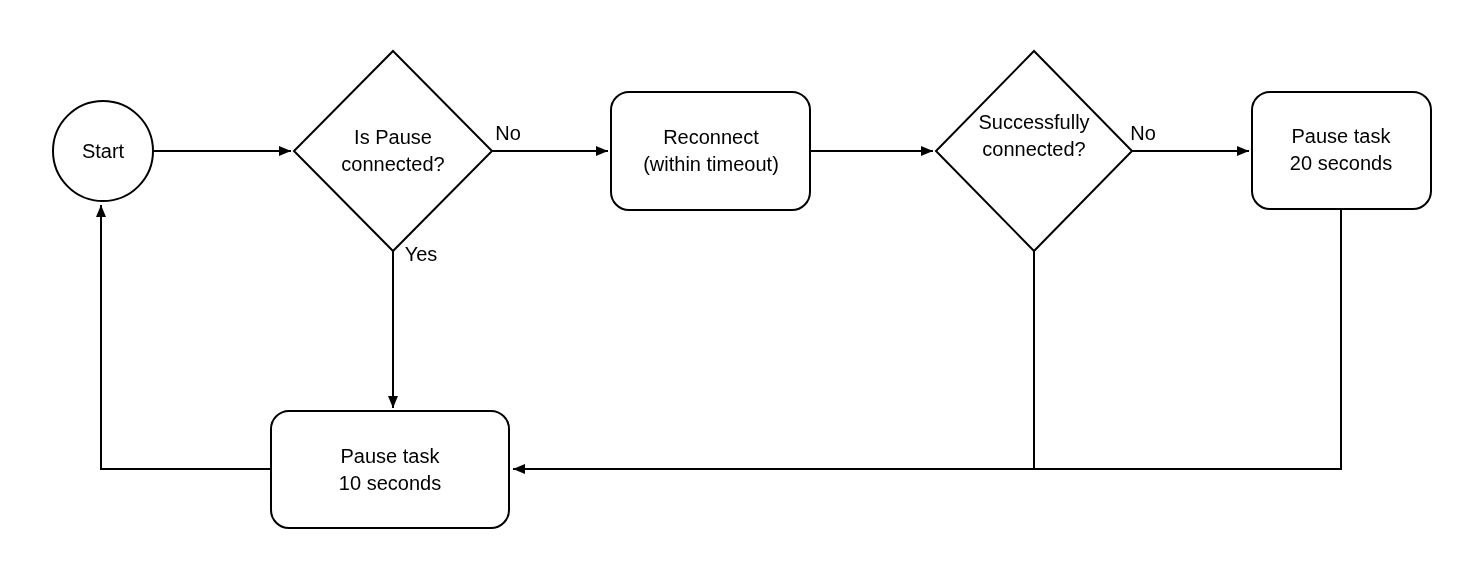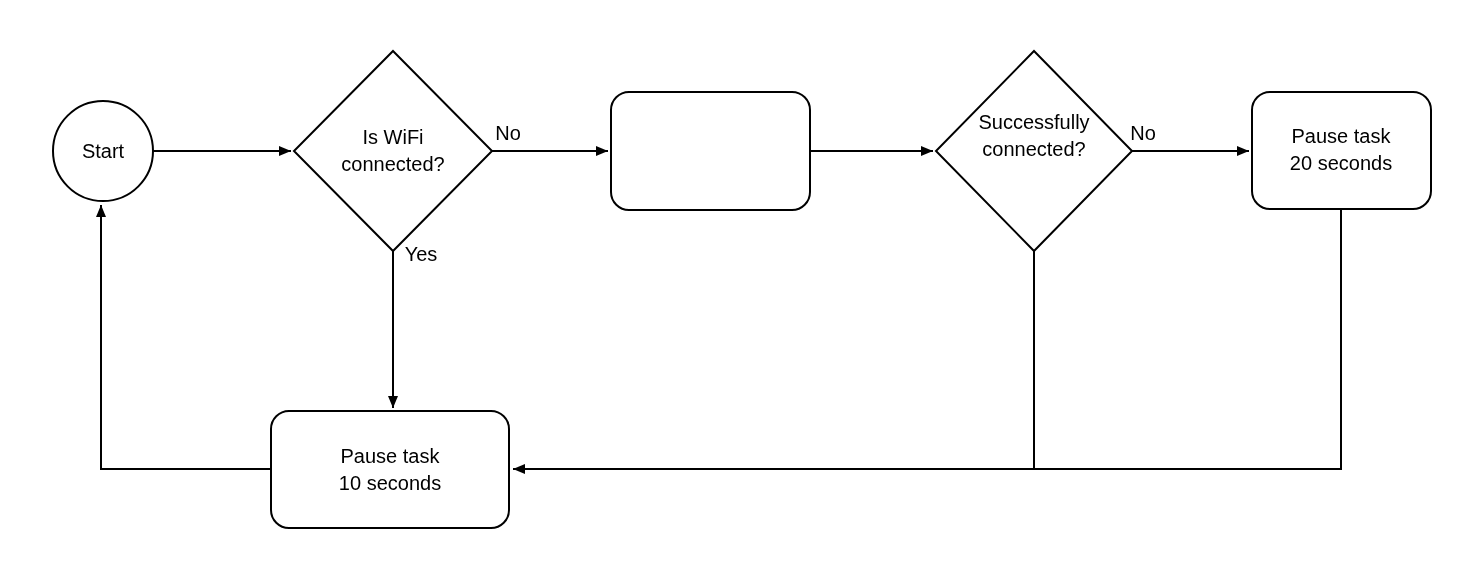--- a/index.html
+++ b/index.html
@@ -63,22 +63,24 @@
 
     <circle class="shape" cx="103" cy="151" r="50"></circle>
     <path class="shape" d="M393,51 L492,151 L393,251 L294,151 Z"></path>
     <rect class="shape" x="611" y="92" width="199" height="118" rx="18" ry="18"></rect>
     <path class="shape" d="M1034,51 L1132,151 L1034,251 L936,151 Z"></path>
     <rect class="shape" x="1252" y="92" width="179" height="117" rx="18" ry="18"></rect>
     <rect class="shape" x="271" y="411" width="238" height="117" rx="18" ry="18"></rect>
   </svg>
 
   <div class="label" style="left:103px; top:151px">Start</div>
-  <div class="label" style="left:393px; top:151px">Is WiFi
+  <div class="label" style="left:393px; top:151px">Is Pause
 connected?</div>
+  <div class="label" style="left:711px; top:151px">Reconnect
+(within timeout)</div>
   <div class="label" style="left:1034px; top:136px">Successfully
 connected?</div>
   <div class="label" style="left:1341px; top:150px">Pause task
 20 seconds</div>
   <div class="label" style="left:390px; top:470px">Pause task
 10 seconds</div>
 
   <div class="label" style="left:508px; top:133px">No</div>
   <div class="label" style="left:421px; top:254px">Yes</div>
   <div class="label" style="left:1143px; top:133px">No</div>

